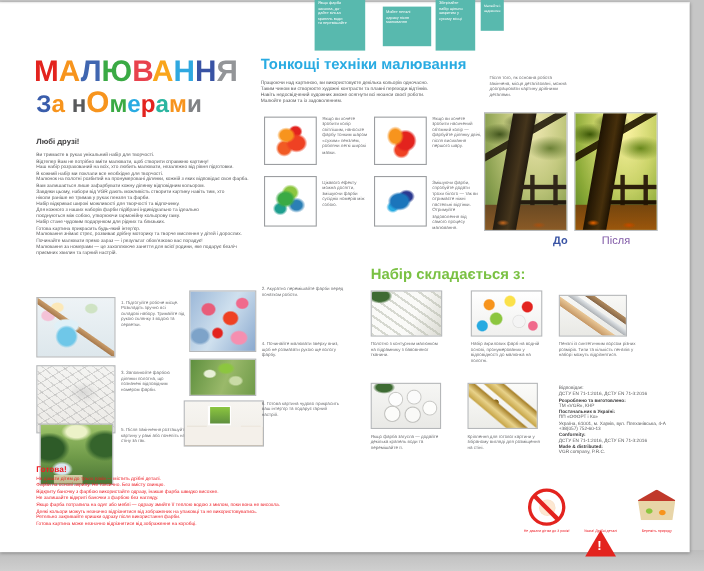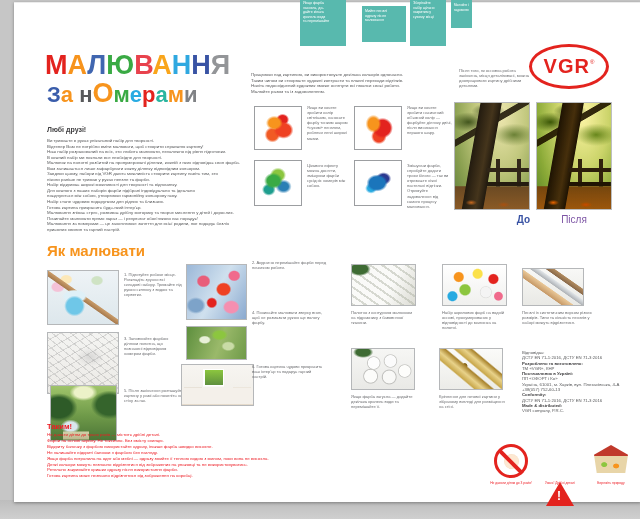--- a/index.html
+++ b/index.html
@@ -1,19 +1,19 @@
 <!DOCTYPE html>
 <html><head>
 <meta charset="utf-8">
 <style>
   html,body{margin:0;padding:0;-webkit-text-size-adjust:none;}
   body{font-family:"Liberation Sans","DejaVu Sans",sans-serif;}
   .stage{position:relative;width:640px;height:519px;background:#c6c6c6;overflow:hidden;}
   .stage .bgband{position:absolute;left:0;right:0;bottom:0;height:19px;background:linear-gradient(#bdbdbd,#cfcfcf);}
-  .sheet{position:absolute;left:14px;top:2px;width:627px;height:500px;background:#fff;box-shadow:0 1px 3px rgba(0,0,0,.35), inset 0 1px 0 #ececec;}
+  .sheet{position:absolute;left:0;top:2px;width:627px;height:500px;background:#fff;box-shadow:0 1px 3px rgba(0,0,0,.35), inset 0 1px 0 #ececec;}
   .abs{position:absolute;}
 
   
   .callout{background:#58b9ae;color:#fff;font-size:3.6px;line-height:4.6px;padding:3px 3px;box-sizing:border-box;}
   .callout div{white-space:nowrap;overflow:hidden;}
 
   
   .title-l1 span{font-weight:bold;font-size:27px;letter-spacing:0px;}
   .title-l2 span{font-weight:bold;font-size:22px;}
   .title-l2 span.big{font-size:27px;}
@@ -215,78 +215,75 @@
         <div>Для кожного з наших наборів фарби підібрані індивідуально та ідеально</div>
         <div>поєднуються між собою, утворюючи гармонійну кольорову гаму.</div>
         <div>Набір стане чудовим подарунком для рідних та близьких.</div>
         <div>Готова картина прикрасить будь-який інтер'єр.</div>
         <div>Малювання знімає стрес, розвиває дрібну моторику та творче мислення у дітей і дорослих.</div>
         <div>Починайте малювати прямо зараз — і результат обов'язково вас порадує!</div>
         <div>Малювання за номерами — це захоплююче заняття для всієї родини, яке подарує безліч</div>
         <div>приємних хвилин та гарний настрій.</div>
       </div>
 
+    <div class="abs h-blue" style="left:237px;top:49px;">Тонкощі техніки малювання</div>
     <div class="abs smalltext" style="left:237px;top:70px;width:202px;">
         <div>Працюючи над картиною, ви використовуєте декілька кольорів одночасно.</div>
         <div>Таким чином ви створюєте художні контрасти та плавні переходи відтінків.</div>
         <div>Навіть недосвідчений художник зможе осягнути всі нюанси своєї роботи.</div>
         <div>Малюйте разом та із задоволенням.</div>
       </div>
 
     <div class="abs swatch blob-orange" style="left:240px;top:104px;"></div>
     <div class="abs captext" style="left:293px;top:103px;width:44px;">Якщо ви хочете зробити колір світлішим, наносьте фарбу тонким шаром «сухим» пензлем, роблячи легкі широкі мазки.</div>
     <div class="abs swatch blob-red" style="left:340px;top:104px;"></div>
     <div class="abs captext" style="left:393px;top:103px;width:45px;">Якщо ви хочете зробити насичений об'ємний колір — фарбуйте ділянку двічі, після висихання першого шару.</div>
     <div class="abs swatch blob-green" style="left:240px;top:158px;height:46px;"></div>
     <div class="abs captext" style="left:293px;top:161px;width:44px;">Цікавого ефекту можна досягти, змішуючи фарби сусідніх номерів між собою.</div>
     <div class="abs swatch blob-blue" style="left:340px;top:158px;height:46px;"></div>
     <div class="abs captext" style="left:393px;top:161px;width:45px;">Змішуючи фарби, спробуйте додати трохи білого — так ви отримаєте ніжні пастельні відтінки. Отримуйте задоволення від самого процесу малювання.</div>
 
     <div class="abs captext" style="left:445px;top:66px;width:72px;">Після того, як основна робота закінчена, місця деталізовані, можна доопрацювати картину дрібними деталями.</div>
-    <div class="abs vgr" style="left:515px;top:42px;">
-      <span>VGR</span>
-        <sup>®</sup>
-    </div>
     <div class="abs photo photo-trees" style="left:440px;top:100px;width:76px;height:108px;"></div>
     <div class="abs photo photo-trees after" style="left:522px;top:100px;width:76px;height:108px;"></div>
     <div class="abs lbl-before" style="left:440px;top:212px;width:76px;text-align:right;">До</div>
     <div class="abs lbl-after" style="left:522px;top:212px;width:76px;text-align:center;">Після</div>
 
-    <div class="abs h-orange" style="left:33px;top:240px;">Як малювати</div>
 
     <div class="abs photo photo-jar" style="left:33px;top:268px;width:72px;height:55px;"></div>
     <div class="abs captext" style="left:110px;top:270px;width:58px;">1. Підготуйте робоче місце. Розкладіть зручно всі складові набору. Тримайте під рукою склянку з водою та серветки.</div>
 
     <div class="abs photo photo-flowers" style="left:172px;top:262px;width:61px;height:56px;"></div>
     <div class="abs captext" style="left:238px;top:258px;width:75px;">2. Акуратно перемішайте фарби перед початком роботи.</div>
 
     <div class="abs photo photo-outline" style="left:33px;top:330px;width:72px;height:62px;"></div>
     <div class="abs captext" style="left:110px;top:334px;width:58px;">3. Заповнюйте фарбою ділянки полотна, що позначені відповідним номером фарби.</div>
 
     <div class="abs photo photo-greenart" style="left:172px;top:324px;width:61px;height:34px;"></div>
     <div class="abs captext" style="left:238px;top:308px;width:75px;">4. Починайте малювати зверху вниз, щоб не розмазати рукою ще вологу фарбу.</div>
 
     <div class="abs photo photo-garden" style="left:36px;top:383px;width:67px;height:56px;"></div>
     <div class="abs captext" style="left:110px;top:386px;width:62px;">5. Після закінчення розташуйте картину у рамі або почепіть на стіну за гак.</div>
 
     <div class="abs photo photo-room" style="left:167px;top:362px;width:73px;height:42px;"></div>
     <div class="abs captext" style="left:238px;top:362px;width:75px;">6. Готова картина чудово прикрасить ваш інтер'єр та подарує гарний настрій.</div>
 
-    <div class="abs h-red" style="left:33px;top:420px;">Таким!</div>
+    <div class="abs h-red" style="left:33px;top:420px;">Готова!</div>
     <div class="abs warnlines" style="left:33px;top:430px;">
         <div>Не давати дітям до трьох років — містить дрібні деталі.</div>
         <div>Фарби на основі акрилу. Не токсично. Без вмісту свинцю.</div>
         <div>Відкриту баночку з фарбою використайте одразу, інакше фарба швидко висохне.</div>
         <div>Не залишайте відкриті баночки з фарбою без нагляду.</div>
         <div>Якщо фарба потрапила на одяг або меблі — одразу змийте її теплою водою з милом, поки вона не висохла.</div>
         <div>Деякі кольори можуть незначно відрізнятися від зображених на упаковці та не використовуватись.</div>
         <div>Ретельно закривайте кришки одразу після використання фарби.</div>
         <div>Готова картина може незначно відрізнятися від зображення на коробці.</div>
       </div>
 
+    <div class="abs h-green" style="left:337px;top:240px;">Набір складається з:</div>
 
     <div class="abs photo photo-canvaskit" style="left:337px;top:262px;width:65px;height:42px;"></div>
     <div class="abs captext" style="left:337px;top:308px;width:65px;">Полотно з контурним малюнком на підрамнику з бавовняної тканини.</div>
 
     <div class="abs photo photo-paints" style="left:428px;top:262px;width:65px;height:42px;"></div>
     <div class="abs captext" style="left:428px;top:308px;width:67px;">Набір акрилових фарб на водній основі, пронумерованих у відповідності до малюнка на полотні.</div>
 
     <div class="abs photo photo-cups" style="left:337px;top:346px;width:64px;height:42px;"></div>
     <div class="abs captext" style="left:337px;top:392px;width:65px;">Якщо фарба загусла — додайте декілька крапель води та перемішайте її.</div>
 

